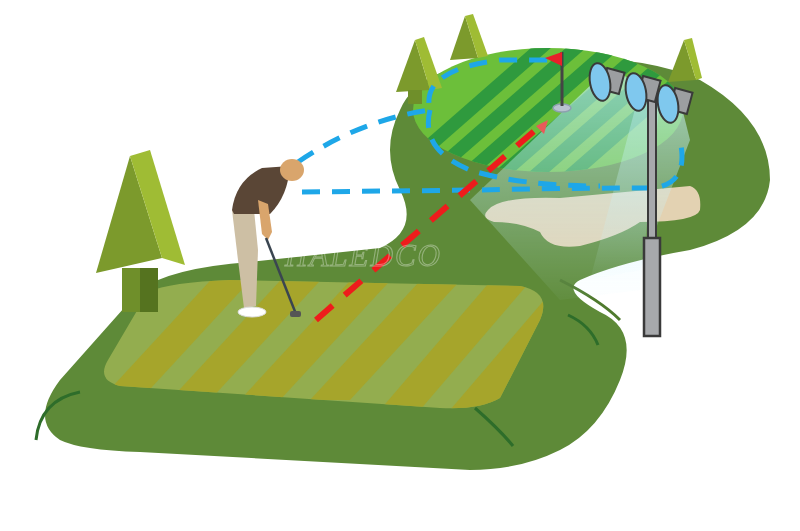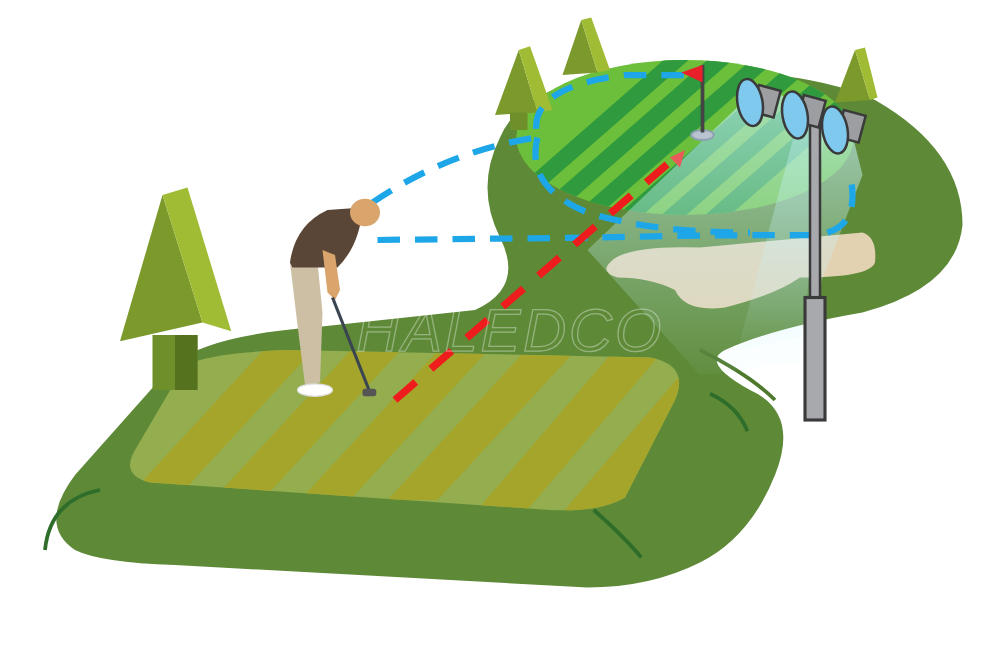--- a/index.html
+++ b/index.html
@@ -1,21 +1,21 @@
 <!DOCTYPE html>
 <html><head>
 <meta charset="utf-8">
 <style>
   html, body { margin: 0; padding: 0; background: #ffffff; }
   body { width: 800px; height: 531px; overflow: hidden; position: relative; font-family: "Liberation Serif", serif; }
   #scene { position: absolute; left: 0; top: 0; width: 800px; height: 531px; }
   .watermark {
     position: absolute; left: 285px; top: 238px;
-    font-family: Liberation Sans, sans-serif; font-style: italic;
-    font-size: 48px; letter-spacing: 2px;
+    font-family: Liberation Serif, serif; font-style: italic;
+    font-size: 31px; letter-spacing: 2px;
     color: transparent; -webkit-text-stroke: 1px rgba(255,255,255,0.35);
     pointer-events: none;
   }
 </style>
 </head>
 <body>
 
 <svg id="scene" viewBox="0 0 800 531" xmlns="http://www.w3.org/2000/svg">
   <defs>
     <clipPath id="teeClip">

